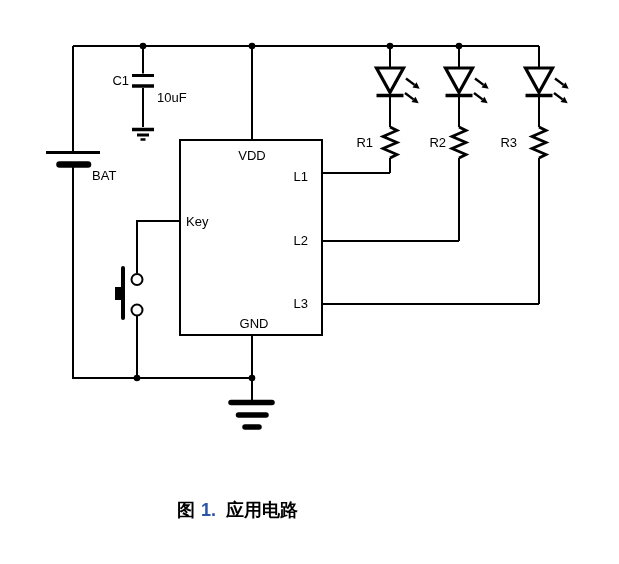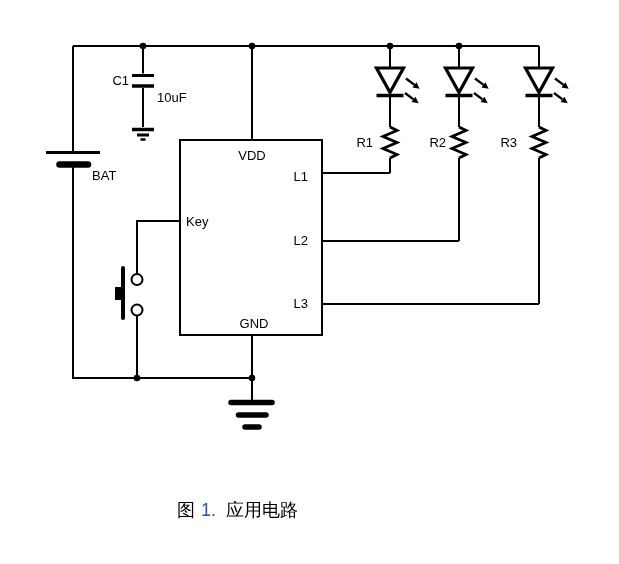--- a/index.html
+++ b/index.html
@@ -12,21 +12,21 @@
   }
   .page svg{position:absolute;left:0;top:0;}
   .wire{stroke:#000000;stroke-width:2;fill:none;}
   .sym{stroke:#000000;fill:none;}
   svg text{
     font-family:"Liberation Sans","DejaVu Sans",sans-serif;
     font-size:13px;fill:#000000;
   }
   .caption{
     position:absolute;left:177px;top:499px;
-    font-size:18px;font-weight:normal;color:#000000;
+    font-size:18px;font-weight:bold;color:#000000;
     white-space:nowrap;line-height:1.3;text-align:right;
   }
   .caption .num{color:#2855a5;margin-left:6px;margin-right:10px;}
 </style>
 </head>
 <body>
 
 <div class="page">
 
   <svg width="619" height="564" viewBox="0 0 619 564">

